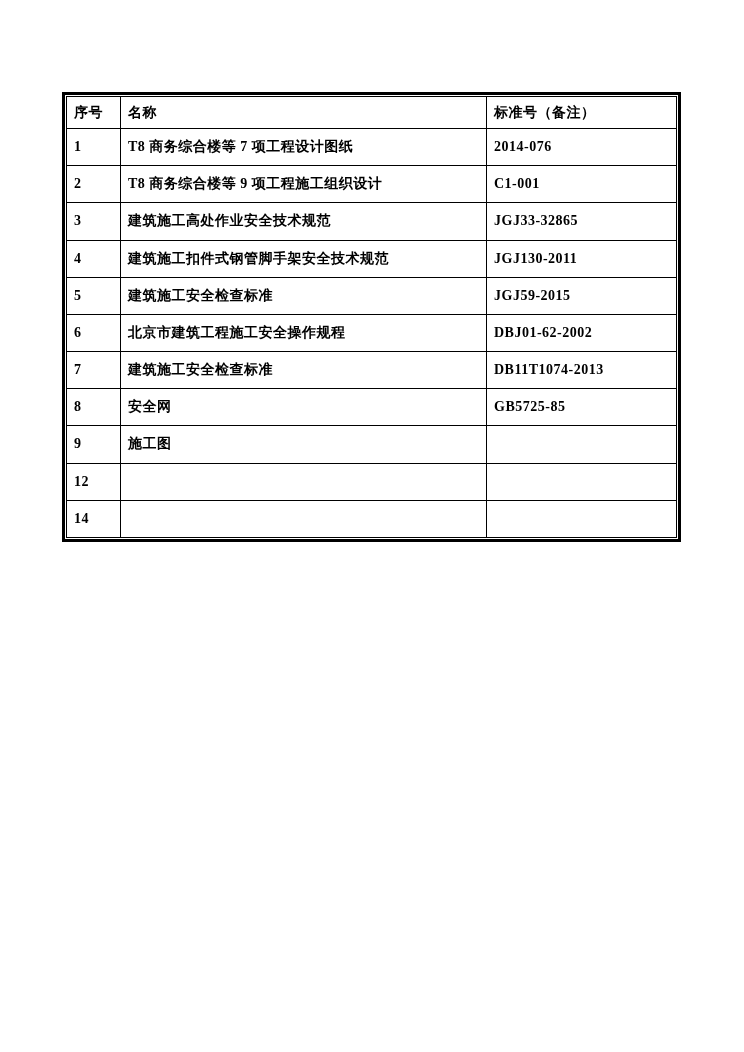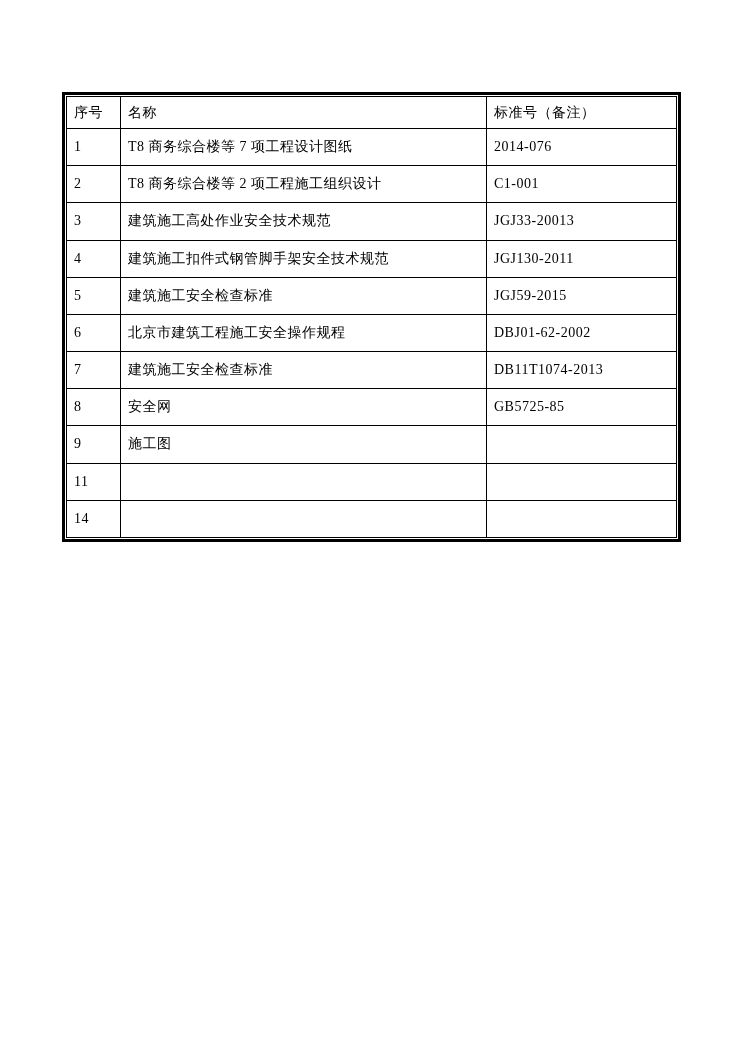--- a/index.html
+++ b/index.html
@@ -34,21 +34,21 @@
     table-layout: fixed;
     font-size: 14px;
     color: #000000;
   }
   table.doc-table th,
   table.doc-table td {
     border: 1px solid #000000;
     padding: 0 7px;
     text-align: left;
     vertical-align: middle;
-    font-weight: normal;
+    font-weight: bold;
     white-space: nowrap;
     overflow: hidden;
     letter-spacing: 0.5px;
     height: 31px;
   }
   .col-no   { width: 54px; }
   .col-name { width: 366px; }
   .col-std  { width: auto; }
 </style>
 </head>
@@ -70,27 +70,27 @@
         </tr>
       </thead>
       <tbody>
           <tr>
             <td class="col-no">1</td>
             <td class="col-name">T8 商务综合楼等 7 项工程设计图纸</td>
             <td class="col-std">2014-076</td>
           </tr>
           <tr>
             <td class="col-no">2</td>
-            <td class="col-name">T8 商务综合楼等 2 项工程施工组织设计</td>
+            <td class="col-name">T8 商务综合楼等 9 项工程施工组织设计</td>
             <td class="col-std">C1-001</td>
           </tr>
           <tr>
             <td class="col-no">3</td>
             <td class="col-name">建筑施工高处作业安全技术规范</td>
-            <td class="col-std">JGJ33-20013</td>
+            <td class="col-std">JGJ33-32865</td>
           </tr>
           <tr>
             <td class="col-no">4</td>
             <td class="col-name">建筑施工扣件式钢管脚手架安全技术规范</td>
             <td class="col-std">JGJ130-2011</td>
           </tr>
           <tr>
             <td class="col-no">5</td>
             <td class="col-name">建筑施工安全检查标准</td>
             <td class="col-std">JGJ59-2015</td>
@@ -109,21 +109,21 @@
             <td class="col-no">8</td>
             <td class="col-name">安全网</td>
             <td class="col-std">GB5725-85</td>
           </tr>
           <tr>
             <td class="col-no">9</td>
             <td class="col-name">施工图</td>
             <td class="col-std"></td>
           </tr>
           <tr>
-            <td class="col-no">11</td>
+            <td class="col-no">12</td>
             <td class="col-name"></td>
             <td class="col-std"></td>
           </tr>
           <tr>
             <td class="col-no">14</td>
             <td class="col-name"></td>
             <td class="col-std"></td>
           </tr>
         </tbody>
     </table>

